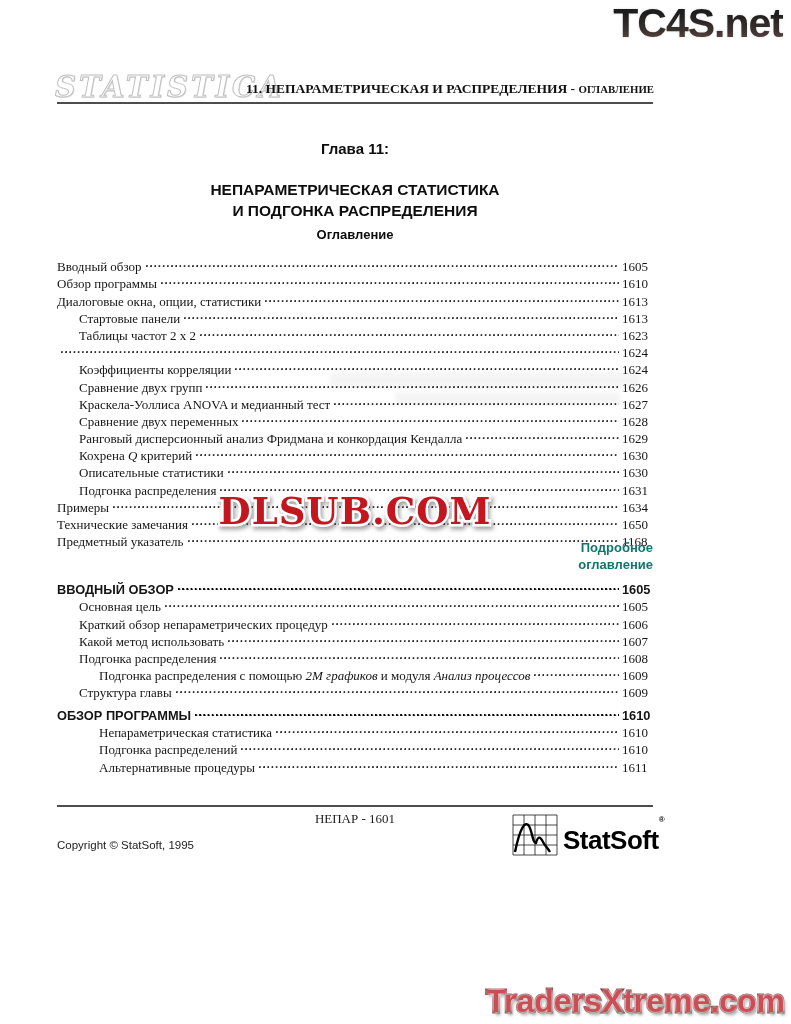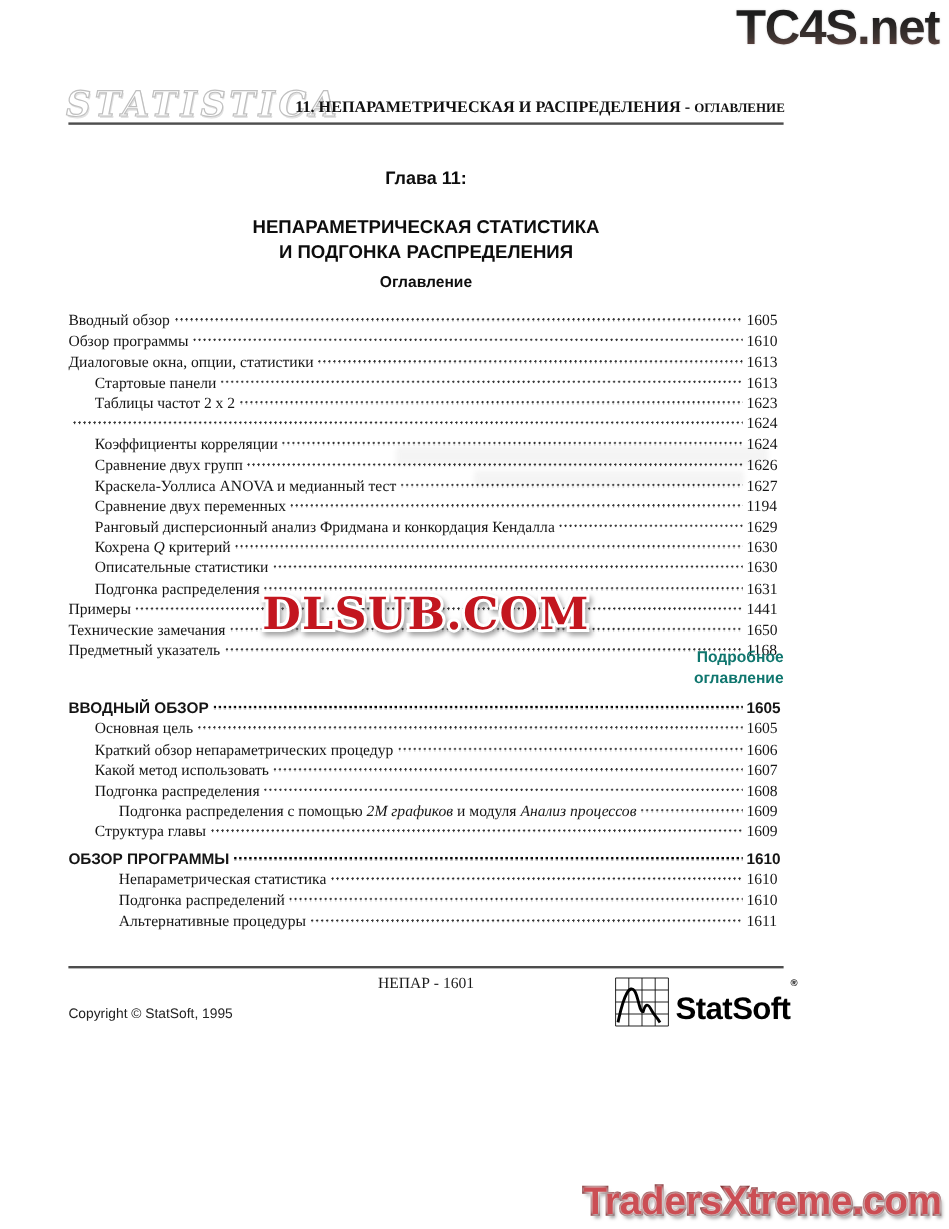--- a/index.html
+++ b/index.html
@@ -179,21 +179,21 @@
       <span class="pg">1626</span>
     </div>
     <div class="toc-row ind1">
       <span class="lbl">Краскела-Уоллиса ANOVA и медианный тест</span>
       <span class="leader"></span>
       <span class="pg">1627</span>
     </div>
     <div class="toc-row ind1">
       <span class="lbl">Сравнение двух переменных</span>
       <span class="leader"></span>
-      <span class="pg">1194</span>
+      <span class="pg">1628</span>
     </div>
     <div class="toc-row ind1">
       <span class="lbl">Ранговый дисперсионный анализ Фридмана и конкордация Кендалла</span>
       <span class="leader"></span>
       <span class="pg">1629</span>
     </div>
     <div class="toc-row ind1">
       <span class="lbl"><span>Кохрена </span><span class="it">Q</span><span> критерий</span></span>
       <span class="leader"></span>
       <span class="pg">1630</span>
@@ -204,21 +204,21 @@
       <span class="pg">1630</span>
     </div>
     <div class="toc-row ind1">
       <span class="lbl">Подгонка распределения</span>
       <span class="leader"></span>
       <span class="pg">1631</span>
     </div>
     <div class="toc-row">
       <span class="lbl">Примеры</span>
       <span class="leader"></span>
-      <span class="pg">1441</span>
+      <span class="pg">1634</span>
     </div>
     <div class="toc-row">
       <span class="lbl">Технические замечания</span>
       <span class="leader"></span>
       <span class="pg">1650</span>
     </div>
     <div class="toc-row">
       <span class="lbl">Предметный указатель</span>
       <span class="leader"></span>
       <span class="pg">1168</span>

